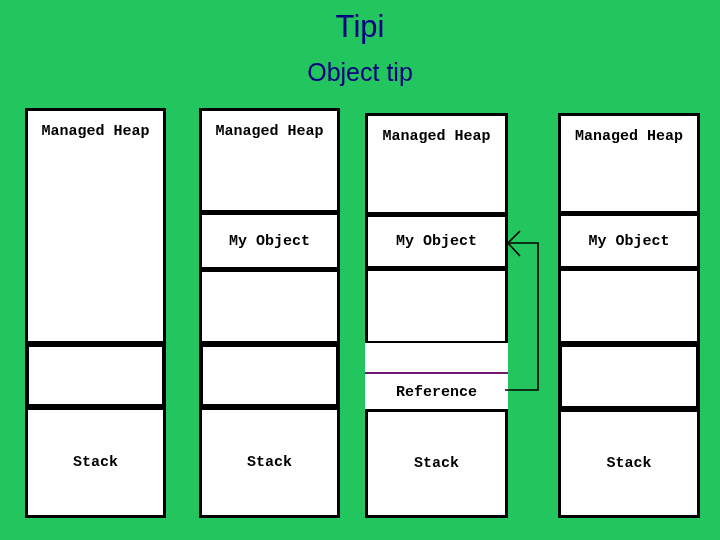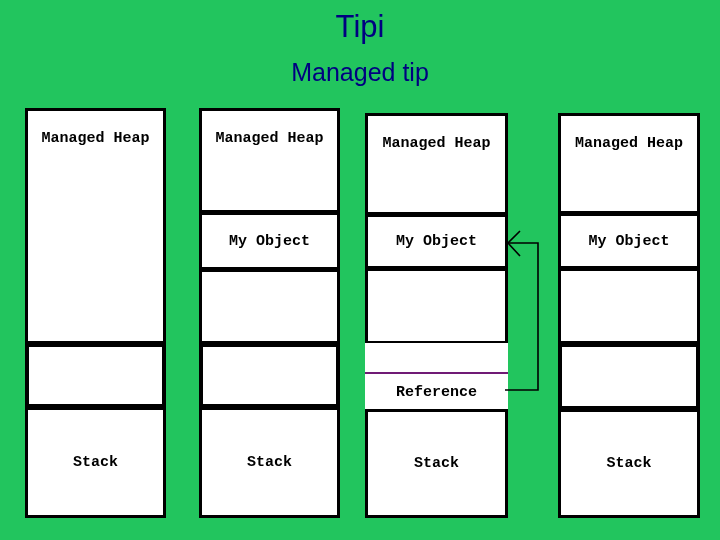--- a/index.html
+++ b/index.html
@@ -70,21 +70,21 @@
     border: 4px solid #000000;
   }
   .cell.thick-outline {
     border: 3px solid #000000;
   }
   .cell.inner-split {
     border: 1px solid #000000;
   }
   .cell.label-top {
     align-items: flex-start;
-    padding-top: 19px;
+    padding-top: 12px;
     font-family: Liberation Mono, monospace;
   }
 
   
   #reference-arrow {
     position: absolute;
     left: 500px;
     top: 225px;
     width: 55px;
     height: 180px;
@@ -94,21 +94,21 @@
     display: block;
     overflow: visible;
   }
 </style>
 </head>
 <body>
 
 <div id="slide">
 
   <div class="title" id="slide-title">Tipi</div>
-  <div class="title" id="slide-subtitle">Managed tip</div>
+  <div class="title" id="slide-subtitle">Object tip</div>
 
   <div class="column" style="left:25px; top:108px; width:141px; height:410px;">
     <div class="cell thick-outline label-top" style="left:0px; top:0px; width:141px; height:236px;">Managed Heap</div>
     <div class="cell thick" style="left:0px; top:235px; width:141px; height:65px;"></div>
     <div class="cell thick-outline" style="left:0px; top:299px; width:141px; height:111px;">Stack</div>
   </div>
 
   <div class="column" style="left:199px; top:108px; width:141px; height:410px;">
     <div class="cell thick-outline label-top" style="left:0px; top:0px; width:141px; height:105px;">Managed Heap</div>
     <div class="cell thick-outline" style="left:0px; top:104px; width:141px; height:58px;">My Object</div>

